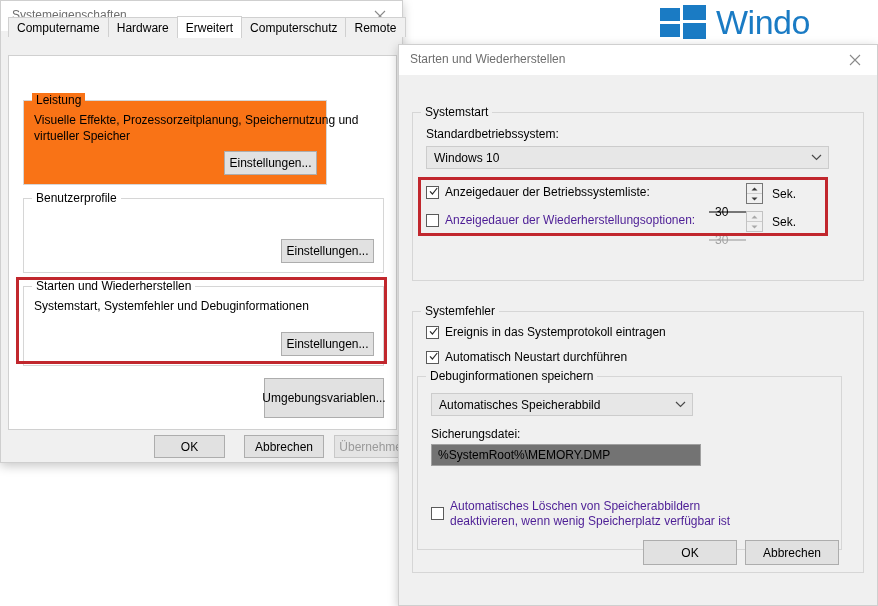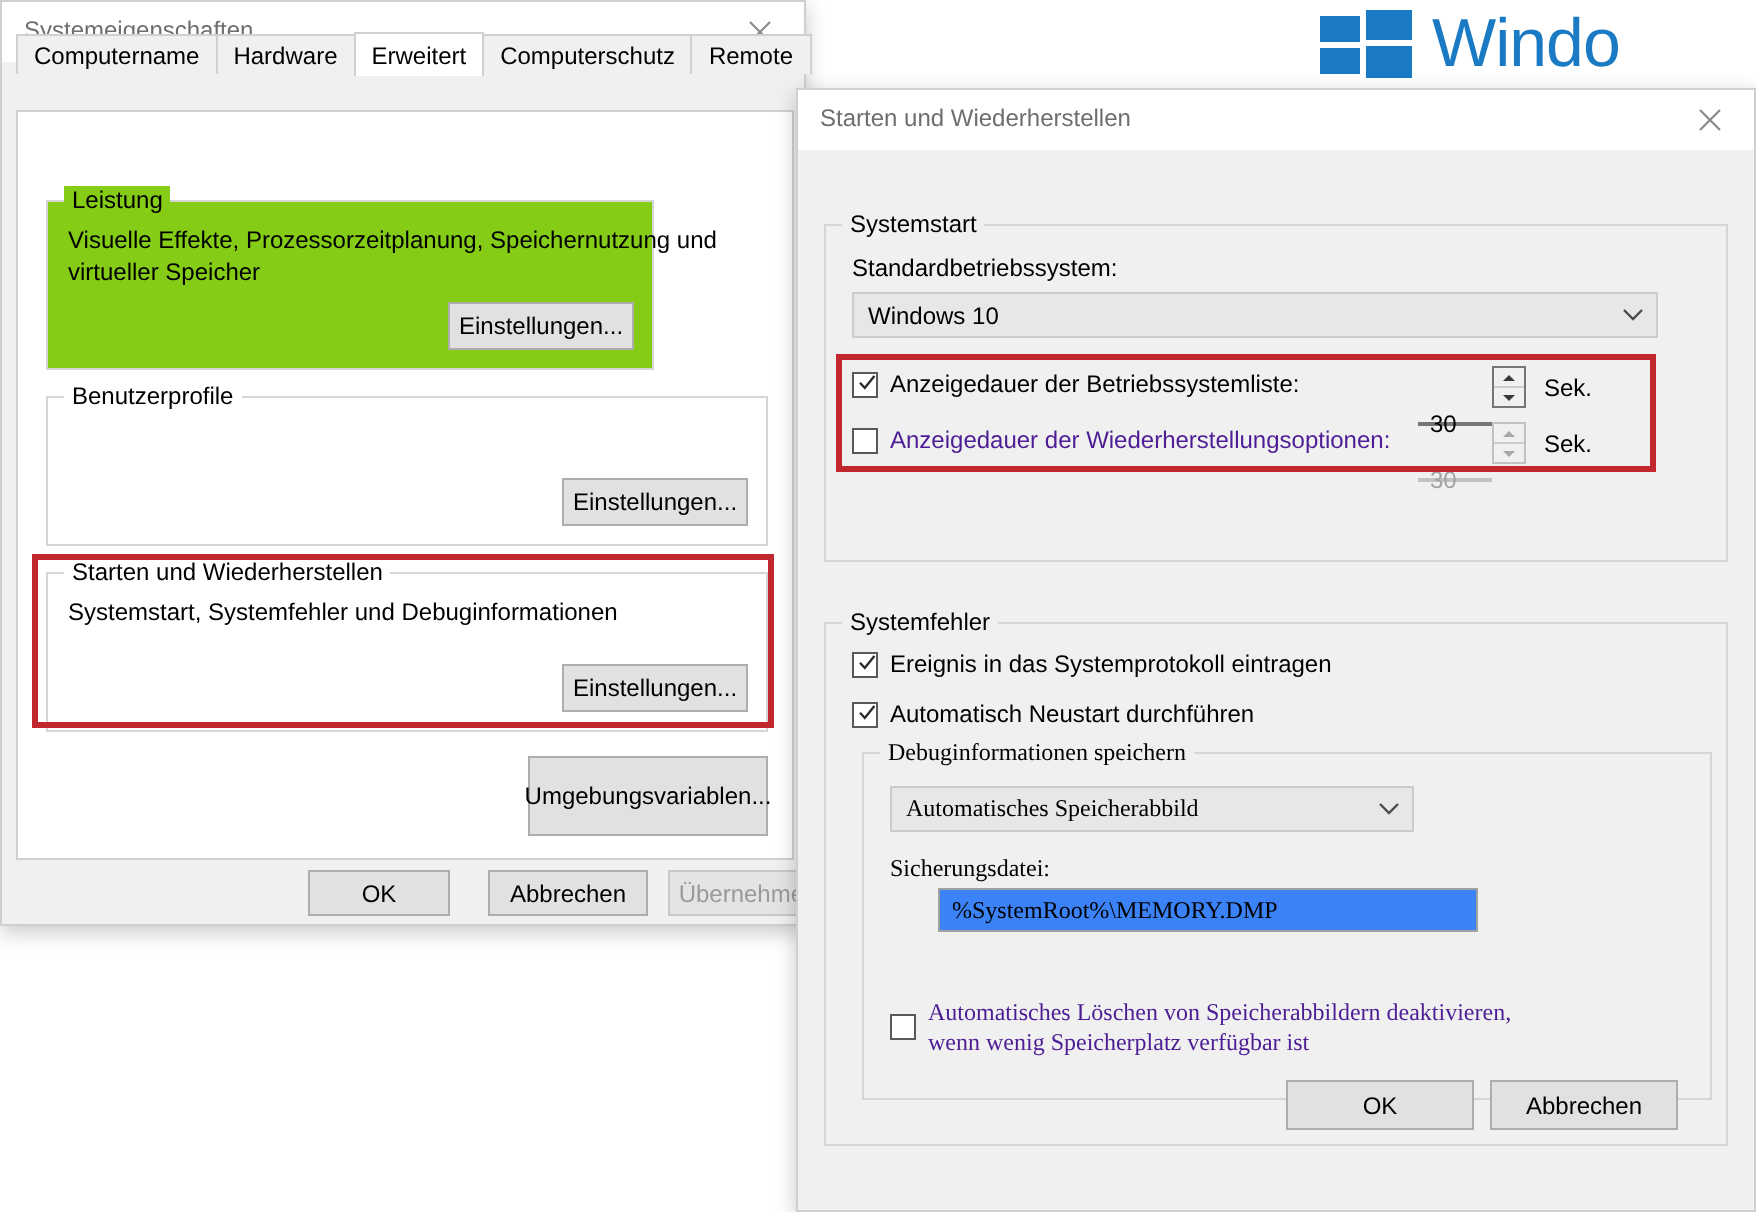--- a/index.html
+++ b/index.html
@@ -128,30 +128,29 @@
     display: flex;
     align-items: center;
     font-size: 12px;
   }
   .combo .cval { padding-left: 7px; flex: 1; white-space: nowrap; overflow: hidden; }
   .combo .carrow { width: 24px; display: flex; align-items: center; justify-content: center; }
 
   
   .textinput {
     position: absolute;
-    background: #3b82f6;
+    background: #737373;
     border: 1px solid #a0a0a0;
     box-sizing: border-box;
     display: flex;
     align-items: center;
     font-size: 12px;
     padding-left: 6px;
     white-space: nowrap;
     overflow: hidden;
-    margin-left: 24px;
   }
 
   
   .cbrow {
     position: absolute;
     display: flex;
     align-items: flex-start;
     font-size: 12px;
     white-space: nowrap;
   }
@@ -300,21 +299,21 @@
         <span>Computerschutz</span>
       </div>
     <div class="tab">
         <span>Remote</span>
       </div>
   </div>
 
   <div class="tabpage">
 
 
-    <div class="group" style="left:14px; top:44px; width:304px; height:85px; background:#84cc16;">
+    <div class="group" style="left:14px; top:44px; width:304px; height:85px; background:#f97316;">
       <div class="legend">Leistung</div>
       <div class="lbl wrap" style="left:10px; top:11px; width:330px; line-height:16px;">Visuelle Effekte, Prozessorzeitplanung, Speichernutzung und virtueller Speicher</div>
       <div class="btn" style="right:9px; bottom:9px; width:93px; height:24px;">Einstellungen...</div>
     </div>
 
     <div class="group" style="left:14px; top:142px; width:361px; height:75px; background:#ffffff;">
       <div class="legend">Benutzerprofile</div>
       <div class="btn" style="right:9px; bottom:9px; width:93px; height:24px;">Einstellungen...</div>
     </div>
 
@@ -426,21 +425,21 @@
       <span class="cbox">
         <span class="tick">
           <svg width="11" height="11" viewBox="0 0 11 11">
               <path d="M2 5.4 L4.4 8 L9.2 2" stroke="#2b2b2b" stroke-width="1.2" fill="none"></path>
             </svg>
         </span>
       </span>
       <span class="cblabel">Automatisch Neustart durchführen</span>
     </div>
 
-    <div class="group" style="left:18px; top:64px; width:425px; height:174px; background:#f0f0f0;font-family:Liberation Serif, serif;">
+    <div class="group" style="left:4px; top:64px; width:425px; height:174px; background:#f0f0f0;">
       <div class="legend">Debuginformationen speichern</div>
 
       <div class="combo" style="left:13px; top:16px; width:262px; height:23px;">
         <span class="cval">Automatisches Speicherabbild</span>
         <span class="carrow">
           <svg width="11" height="7" viewBox="0 0 11 7">
               <path d="M1 1 L5.5 5.5 L10 1" stroke="#4a4a4a" stroke-width="1.2" fill="none"></path>
             </svg>
         </span>
       </div>

